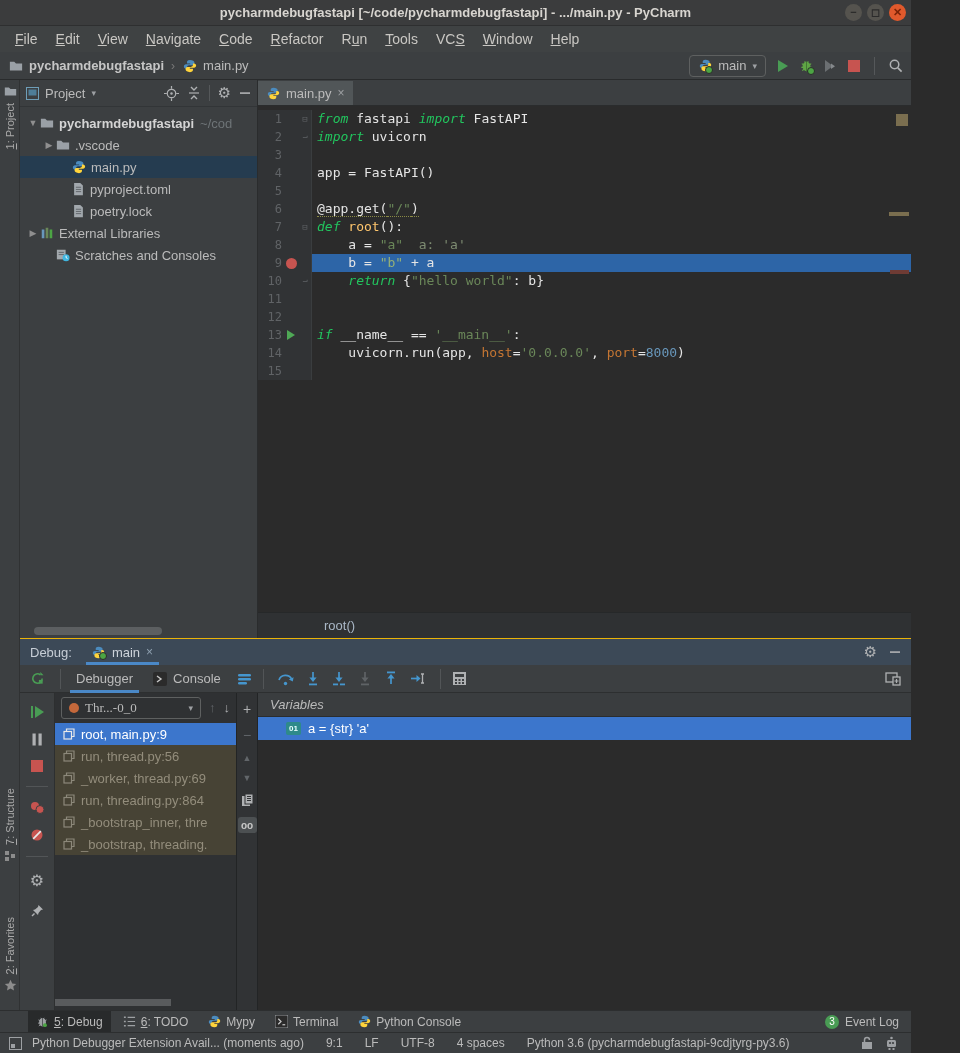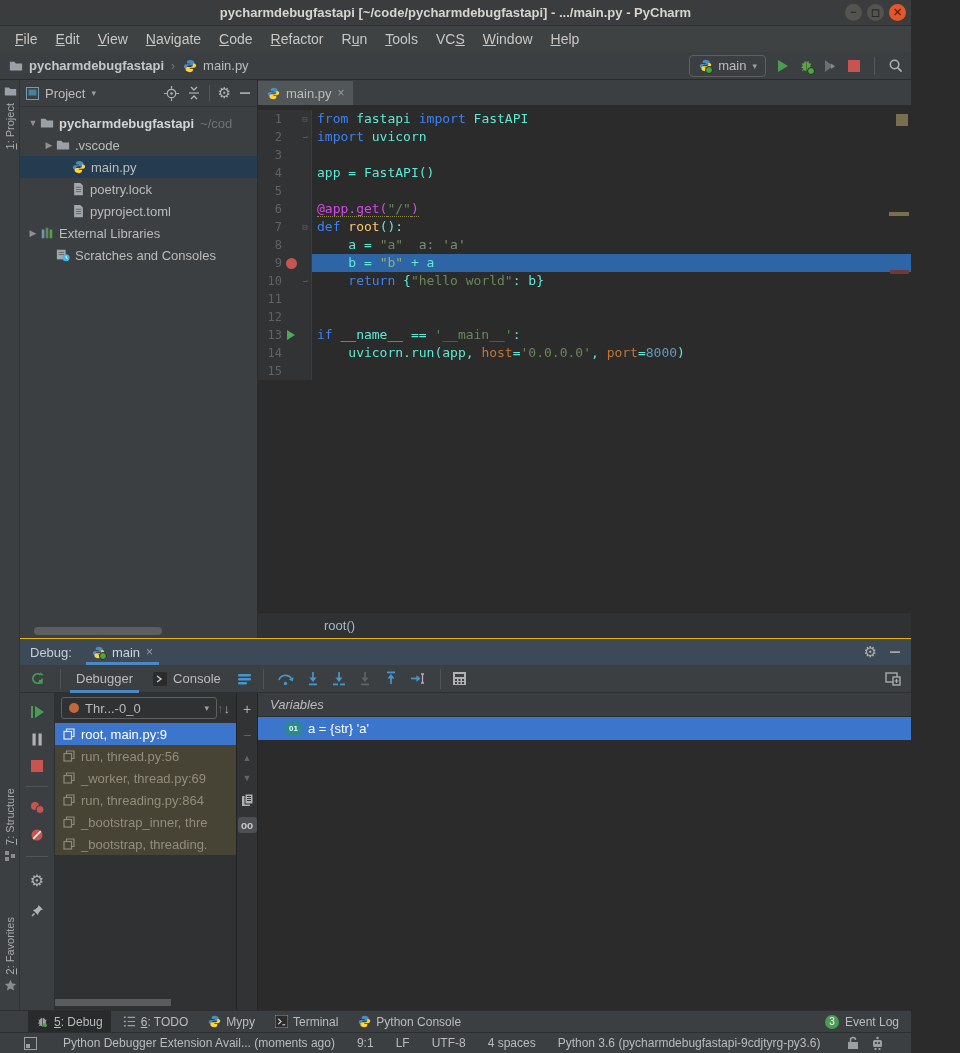--- a/index.html
+++ b/index.html
@@ -65,22 +65,22 @@
   .codearea { flex:1; position:relative; font-family:"DejaVu Sans Mono","Liberation Mono",monospace; font-size:13px; padding-top:4px; overflow:hidden; }
   .cl { height:18px; line-height:18px; display:flex; }
   .gutter { width:54px; flex:none; background:#313335; border-right:1px solid #3a3d3f; display:flex; align-items:center; }
   .lnum { width:24px; text-align:right; color:#606366; font-size:12px; flex:none; }
   .gmark { width:18px; text-align:center; flex:none; display:flex; align-items:center; justify-content:center; }
   .gfold { width:10px; flex:none; color:#606366; font-size:9px; text-align:center; }
   .bp { width:11px; height:11px; border-radius:50%; background:#C75450; }
   .runarrow { width:0; height:0; border-left:8px solid #4FA956; border-top:5px solid transparent; border-bottom:5px solid transparent; }
   .ctext { flex:1; padding-left:5px; white-space:pre; }
   .cl.exec .ctext { background:#2D65A7; }
-  .p { color:#5eead4; } .k { color:#3b82f6; } .s { color:#6A8759; }
-  .n { color:#6897BB; } .d { color:#d946ef; } .f { color:#FFC66D;margin-top:45px; }
+  .p { color:#e5e5e5; } .k { color:#22c55e;font-style:italic; } .s { color:#6A8759; }
+  .n { color:#6897BB; } .d { color:#e5e5e5; } .f { color:#FFC66D;margin-top:45px; }
   .h { color:#7E8C72; } .pa { color:#C57633; }
   .u { border-bottom:1px dotted #8a8a45; }
   .cl.exec .s { color:#95b077; }
   .emark { position:absolute; } 
   .emark.sq { right:3px; top:8px; width:12px; height:12px; background:#7A6E4F; }
   .emark.dash1 { right:2px; top:106px; width:20px; height:4px; background:#7A6E4F; }
   .emark.dash2 { right:2px; top:164px; width:19px; height:4px; background:#6E3B34; }
   .ebread { height:26px; background:#2f3133; border-top:1px solid #262829; display:flex; align-items:center; padding-left:66px; color:#A9B7C6; flex:none; font-size:13px; }
 
   
@@ -99,21 +99,21 @@
   .dbtab.active .underline { position:absolute; left:4px; right:4px; bottom:0; height:3px; background:#4A88C7; }
   .stepicons { display:flex; align-items:center; gap:12px; padding:0 8px; }
   .dtb-right { margin-left:auto; padding-right:10px; }
 
   .dcontent { flex:1; display:flex; min-height:0; background:#2B2B2B; }
   .vstrip { width:35px; flex:none; background:#3C3F41; border-right:1px solid #2d2f30; display:flex; flex-direction:column; align-items:center; padding-top:12px; gap:14px; }
   .vsep { width:22px; height:1px; background:#525557; }
 
   .frames { width:182px; flex:none; display:flex; flex-direction:column; border-right:1px solid #222425; background:#2f3133; position:relative; }
   .panel-head { height:24px; display:flex; align-items:center; padding-left:12px; color:#BBBBBB; background:#3A3D3F; border-bottom:1px solid #2b2d2e; flex:none; }
-  .threadrow { height:30px; display:flex; align-items:center; padding:0 6px; flex:none; }
+  .threadrow { height:30px; display:flex; align-items:center; gap:8px; padding:0 6px; flex:none;font-family:Liberation Serif, serif; }
   .threadbox { display:flex; align-items:center; gap:6px; border:1px solid #5E6060; border-radius:3px; height:22px; padding:0 7px; flex:1; }
   .tdot { width:10px; height:10px; border-radius:50%; background:#C4683B; flex:none; }
   .arrbtn { font-size:13px; color:#AFB1B3; }
   .arrbtn.dis { color:#62666a; }
   .frame-list { display:flex; flex-direction:column; }
   .frame-row { height:22px; display:flex; align-items:center; gap:6px; padding-left:8px; white-space:nowrap; overflow:hidden; background:#474335; color:#938D7C; }
   .frame-row.selected { background:#3C76CC; color:#FFFFFF; }
   .fhscroll { position:absolute; left:0; bottom:4px; width:116px; height:7px; background:#595B5D; }
 
   .iconstrip { width:21px; flex:none; background:#313335; border-right:1px solid #222425; display:flex; flex-direction:column; align-items:center; padding-top:8px; gap:10px; color:#AFB1B3; }
@@ -126,21 +126,21 @@
   .varicon { width:15px; height:13px; background:#2E8A8A; border-radius:2px; color:#E8FFFF; font-size:8px; display:flex; align-items:center; justify-content:center; font-weight:bold; flex:none; }
 
   
   .bottombar { height:22px; background:#3C3F41; border-top:1px solid #2c2e2f; display:flex; align-items:center; padding-left:28px; gap:4px; font-size:12px; flex:none; }
   .bb-item { display:flex; align-items:center; gap:5px; padding:0 8px; height:22px; color:#BBBBBB; }
   .bb-item.active { background:#282A2B; }
   .bb-item u { text-decoration:underline; }
   .bb-right { margin-left:auto; display:flex; align-items:center; gap:6px; padding-right:12px; }
   .badge { width:14px; height:14px; border-radius:50%; background:#499C54; color:#fff; font-size:10px; display:flex; align-items:center; justify-content:center; }
 
-  .statusbar { height:21px; background:#3C3F41; border-top:1px solid #2c2e2f; display:flex; align-items:center; padding:0 24px; gap:16px; font-size:12px; color:#BBBBBB; flex:none; }
+  .statusbar { height:21px; background:#3C3F41; border-top:1px solid #2c2e2f; display:flex; align-items:center; padding:0 9px; gap:0; font-size:12px; color:#BBBBBB; flex:none; }
   .sb-seg { padding:0 11px; white-space:nowrap; }
   .sb-first { padding-left:10px; }
   .sb-icons { margin-left:auto; display:flex; align-items:center; gap:12px; padding-right:4px; }
 
   svg { display:block; }
 </style>
 </head>
 <body>
 
 <div class="app">
@@ -327,31 +327,31 @@
                 <span class="tree-label">main.py</span>
               </div>
               <div class="tree-row" style="padding-left: 38px;">
                 <span class="expander tw"></span>
                 <span class="tw">
                   <svg width="13" height="14" viewBox="0 0 14 16">
                     <path d="M2 1h7l3 3v11H2z" fill="#A2A8AD"></path>
                     <path d="M4 6h6M4 8.5h6M4 11h6" stroke="#5a5f63" stroke-width="1"></path>
                   </svg>
                 </span>
-                <span class="tree-label">poetry.lock</span>
+                <span class="tree-label">pyproject.toml</span>
               </div>
               <div class="tree-row" style="padding-left: 38px;">
                 <span class="expander tw"></span>
                 <span class="tw">
                   <svg width="13" height="14" viewBox="0 0 14 16">
                     <path d="M2 1h7l3 3v11H2z" fill="#A2A8AD"></path>
                     <path d="M4 6h6M4 8.5h6M4 11h6" stroke="#5a5f63" stroke-width="1"></path>
                   </svg>
                 </span>
-                <span class="tree-label">pyproject.toml</span>
+                <span class="tree-label">poetry.lock</span>
               </div>
               <div class="tree-row" style="padding-left: 6px;">
                 <span class="expander tw">▶</span>
                 <span class="tw">
                   <svg width="14" height="14" viewBox="0 0 16 16">
                     <rect x="2" y="4" width="3" height="10" fill="#6897BB"></rect>
                     <rect x="6.5" y="2" width="3" height="12" fill="#6A8759"></rect>
                     <rect x="11" y="4" width="3" height="10" fill="#4CA544"></rect>
                   </svg>
                 </span>

